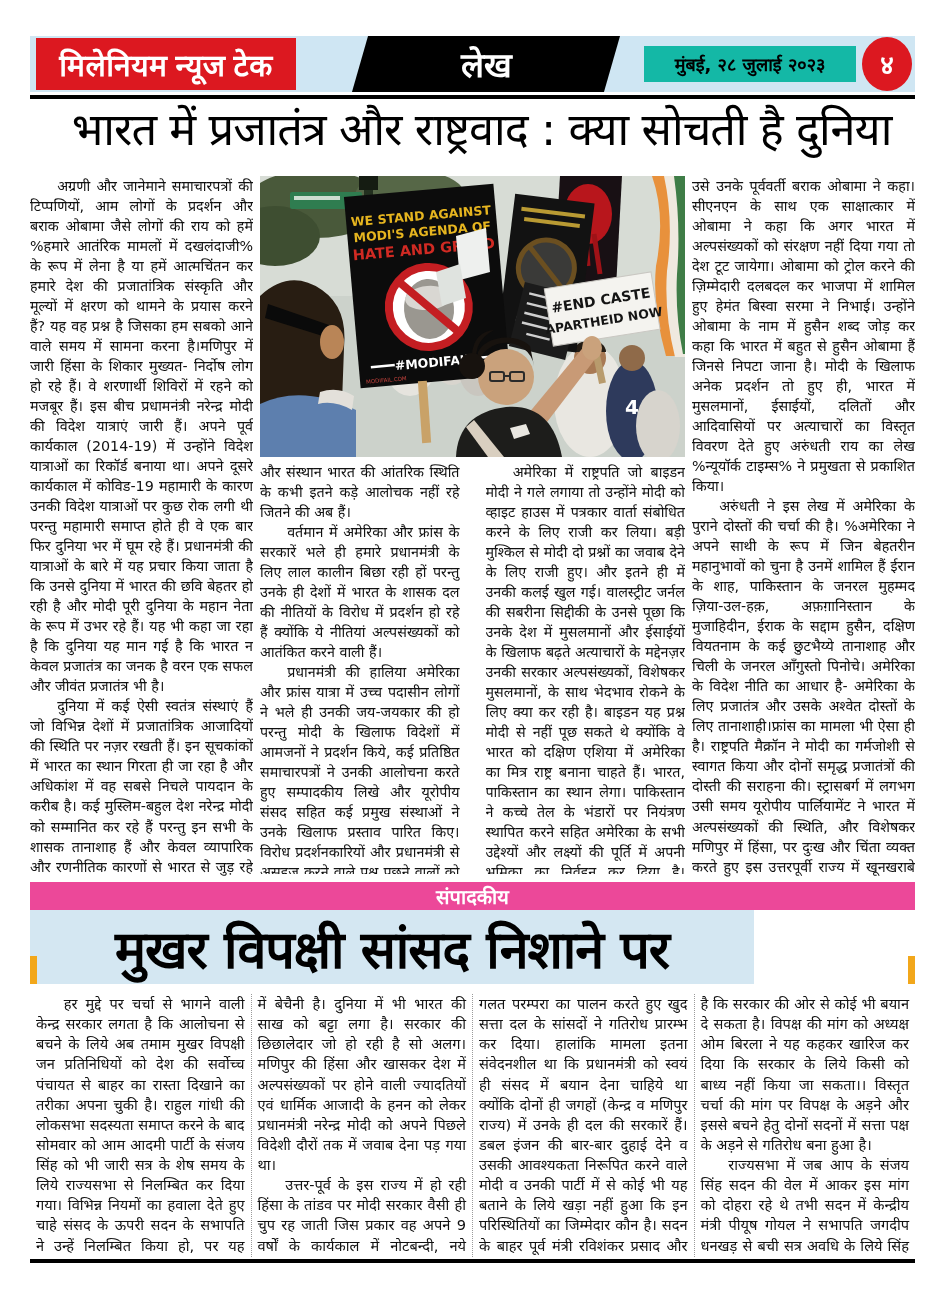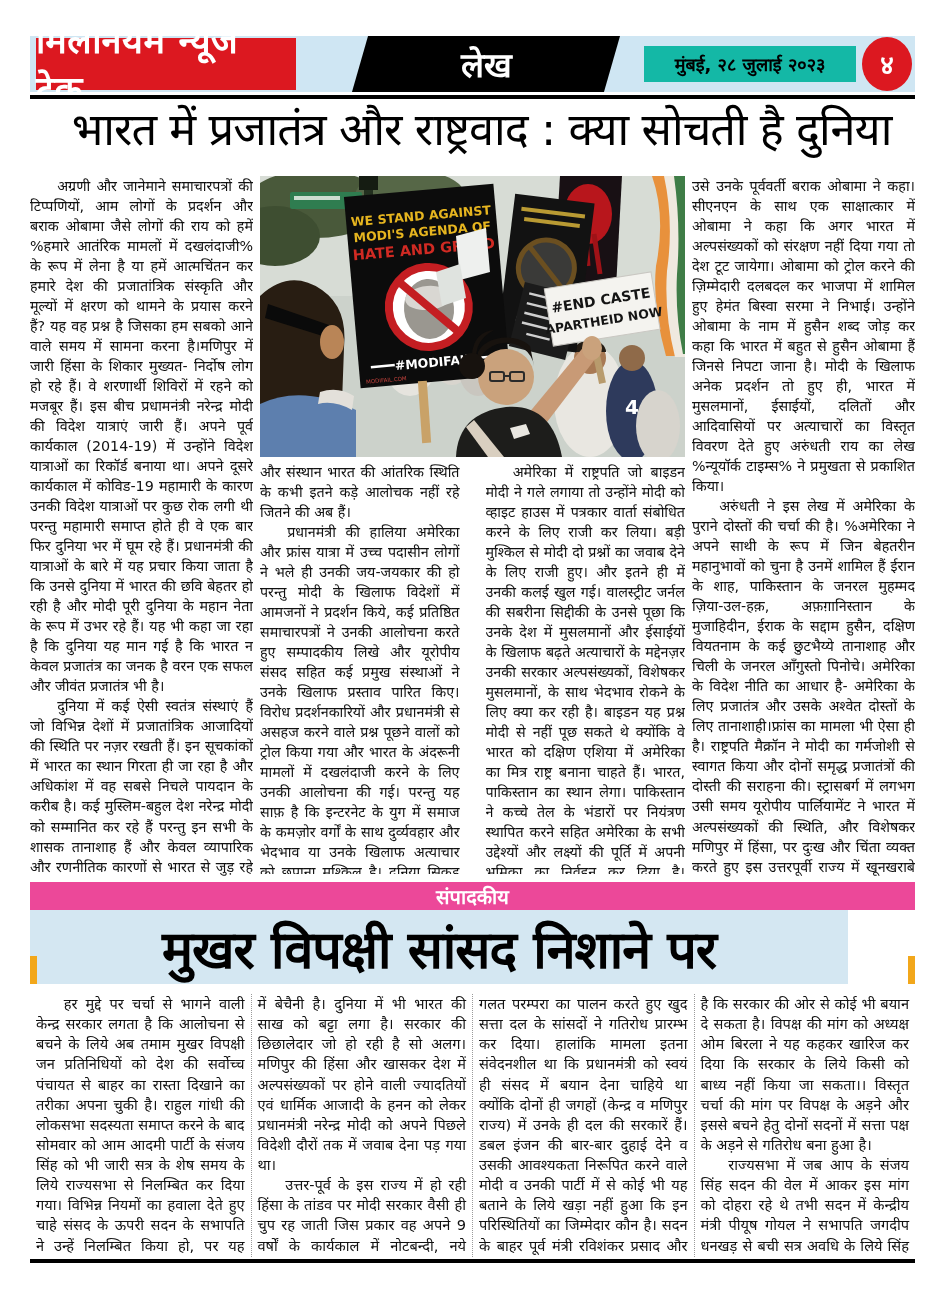--- a/index.html
+++ b/index.html
@@ -2,21 +2,21 @@
 <html><head>
 <meta charset="utf-8">
 <style>
   html,body{margin:0;padding:0;background:#ffffff;}
   .page{position:relative;width:945px;height:1296px;background:#ffffff;overflow:hidden;
         font-family:"DejaVu Sans",sans-serif;color:#101010;}
   
   .mast-band{position:absolute;left:30px;top:36px;width:885px;height:56px;background:#cfe6f3;}
   .logo-box{position:absolute;left:6px;top:2px;width:260px;height:52px;background:#dc1820;
             display:flex;align-items:center;justify-content:center;}
-  .logo-box span{color:#ffffff;font-weight:bold;font-size:36px;letter-spacing:.5px;}
+  .logo-box span{color:#ffffff;font-weight:bold;font-size:30px;letter-spacing:.5px;font-family:Liberation Serif, serif;}
   .section-slant{position:absolute;left:330px;top:0;width:252px;height:56px;background:#000;
             transform:skewX(-16deg);display:flex;align-items:center;justify-content:center;}
   .section-slant span{transform:skewX(16deg);color:#fff;font-weight:bold;font-size:34px;}
   .date-box{position:absolute;left:614px;top:10px;width:212px;height:36px;background:#14b8a6;
             display:flex;align-items:center;justify-content:center;font-weight:bold;font-size:18px;color:#000;}
   .page-circle{position:absolute;left:832px;top:1px;width:50px;height:54px;background:#dc1820;
             border-radius:50%;display:flex;align-items:center;justify-content:center;
             color:#fff;font-weight:bold;font-size:26px;}
   .top-rule{position:absolute;left:30px;top:95px;width:885px;height:4px;background:#000;}
   
@@ -30,21 +30,21 @@
   .a-col4{width:223px;height:702px;}
   .photo-wrap{width:425px;height:281px;overflow:hidden;background:#c9cfc9;}
   .mid-cols{display:flex;gap:26px;margin-top:5px;height:412px;}
   .mid-cols .a-col{width:205px;height:412px;}
   .bp{margin:0;font-size:14.3px;line-height:1.40;text-align:justify;color:#111;}
   .bp.ind{text-indent:1.9em;}
   
   .ed-kicker-bar{position:absolute;left:30px;top:882px;width:885px;height:28px;background:#ec4899;
             display:flex;align-items:center;justify-content:center;}
   .ed-kicker-bar span{color:#fff;font-weight:bold;font-size:20px;}
-  .ed-band{position:absolute;left:30px;top:910px;width:818px;height:74px;background:#d4e7f2;
+  .ed-band{position:absolute;left:30px;top:910px;width:724px;height:74px;background:#d4e7f2;
             display:flex;align-items:center;justify-content:center;}
   .ed-band h2{margin:0;font-size:52px;font-weight:bold;color:#000;letter-spacing:-1px;}
   .ed-accent{position:absolute;width:7px;height:28px;background:#f2a71b;top:956px;}
   .ed-accent.left{left:30px;}
   .ed-accent.right{left:908px;}
   .ed-grid{position:absolute;left:30px;top:994px;width:885px;height:263px;display:flex;}
   .ed-col{flex:1;overflow:hidden;padding:0 6px;}
   .ed-col + .ed-col{border-left:1px dotted #9a9a9a;}
   .ed-col .bp{font-size:14.6px;line-height:1.38;}
   .bottom-rule{position:absolute;left:30px;top:1259px;width:885px;height:4px;background:#000;}
@@ -171,20 +171,21 @@
           <path d="M0 281 L0 228 q42 -20 96 6 l0 47 Z" fill="#5d7fae"></path>
           <path d="M60 216 q18 -6 34 4 l-2 14 q-18 -10 -34 -6 z" fill="#e3e0da"></path>
 
           <polygon points="196,60 226,52 230,96 200,104" fill="#eef0ee"></polygon>
           <polygon points="176,96 200,88 206,122 182,130" fill="#dfe3df"></polygon>
         </svg>
       </div>
       <div class="mid-cols">
         <div class="a-col">
           <p class="bp">और संस्थान भारत की आंतरिक स्थिति के कभी इतने कड़े आलोचक नहीं रहे जितने की अब हैं।</p>
+          <p class="bp ind">वर्तमान में अमेरिका और फ्रांस के सरकारें भले ही हमारे प्रधानमंत्री के लिए लाल कालीन बिछा रही हों परन्तु उनके ही देशों में भारत के शासक दल की नीतियों के विरोध में प्रदर्शन हो रहे हैं क्योंकि ये नीतियां अल्पसंख्यकों को आतंकित करने वाली हैं।</p>
           <p class="bp ind">प्रधानमंत्री की हालिया अमेरिका और फ्रांस यात्रा में उच्च पदासीन लोगों ने भले ही उनकी जय-जयकार की हो परन्तु मोदी के खिलाफ विदेशों में आमजनों ने प्रदर्शन किये, कई प्रतिष्ठित समाचारपत्रों ने उनकी आलोचना करते हुए सम्पादकीय लिखे और यूरोपीय संसद सहित कई प्रमुख संस्थाओं ने उनके खिलाफ प्रस्ताव पारित किए। विरोध प्रदर्शनकारियों और प्रधानमंत्री से असहज करने वाले प्रश्न पूछने वालों को ट्रोल किया गया और भारत के अंदरूनी मामलों में दखलंदाजी करने के लिए उनकी आलोचना की गई। परन्तु यह साफ़ है कि इन्टरनेट के युग में समाज के कमज़ोर वर्गों के साथ दुर्व्यवहार और भेदभाव या उनके खिलाफ अत्याचार को छुपाना मुश्किल है। दुनिया सिकुड़ रही है और निडर पत्रकारों और कार्यकर्ताओं की टोली ज़मीनी स्तर पर समाज के एक बड़े तबके के मानवाधिकारों के उल्लंघन का पर्दाफाश कर रही है। ऐसे मामलों को सरकार या तो नज़रअंदाज़ कर रही है या इस तरह के अन्याय को प्रोत्साहन दे रही है और दोषियों के खिलाफ कोई कार्रवाई नहीं कर रही है।</p>
         </div>
         <div class="a-col">
           <p class="bp ind">अमेरिका में राष्ट्रपति जो बाइडन मोदी ने गले लगाया तो उन्होंने मोदी को व्हाइट हाउस में पत्रकार वार्ता संबोधित करने के लिए राजी कर लिया। बड़ी मुश्किल से मोदी दो प्रश्नों का जवाब देने के लिए राजी हुए। और इतने ही में उनकी कलई खुल गई। वालस्ट्रीट जर्नल की सबरीना सिद्दीकी के उनसे पूछा कि उनके देश में मुसलमानों और ईसाईयों के खिलाफ बढ़ते अत्याचारों के मद्देनज़र उनकी सरकार अल्पसंख्यकों, विशेषकर मुसलमानों, के साथ भेदभाव रोकने के लिए क्या कर रही है। बाइडन यह प्रश्न मोदी से नहीं पूछ सकते थे क्योंकि वे भारत को दक्षिण एशिया में अमेरिका का मित्र राष्ट्र बनाना चाहते हैं। भारत, पाकिस्तान का स्थान लेगा। पाकिस्तान ने कच्चे तेल के भंडारों पर नियंत्रण स्थापित करने सहित अमेरिका के सभी उद्देश्यों और लक्ष्यों की पूर्ति में अपनी भूमिका का निर्वहन कर दिया है। अमेरिका के लिए अब उसकी कोई उपयोगिता नहीं बची है। अब चीन की बढ़ती ताकत से मुकाबला करने के लिए अंकल सैम को भारत की दरकार है।</p>
 
         </div>
       </div>
     </div>
 
     <div class="a-col a-col4">

